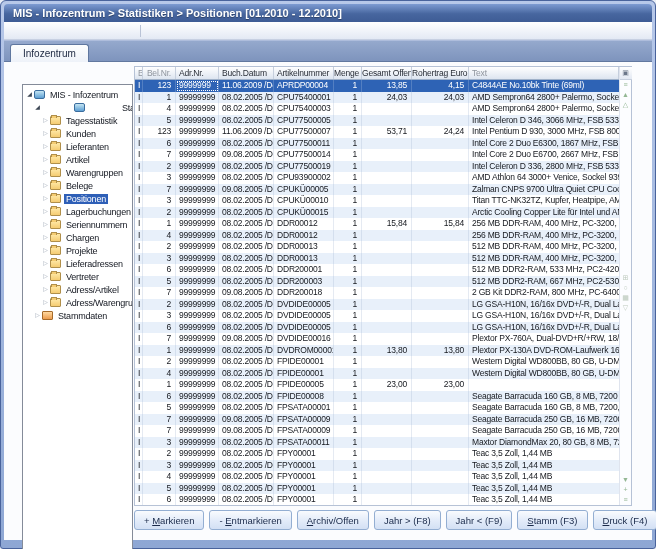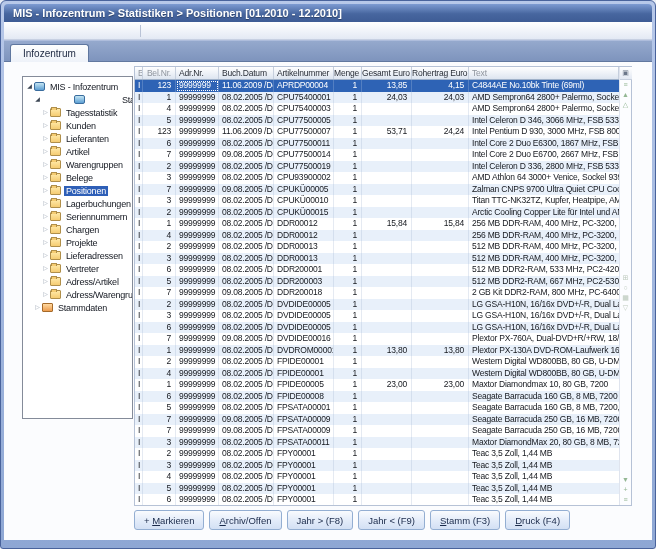--- a/index.html
+++ b/index.html
@@ -32,21 +32,21 @@
   .tabstrip { height:21px; flex:none; background:linear-gradient(#95a9cd,#7e94bd);
               border-top:1px solid #aebddc; display:flex; align-items:flex-end; padding-left:6px;
               position:relative; z-index:2; }
   .tab { height:18px; line-height:17px; padding:0 12px; font-size:10px; color:#1c2740;
          background:linear-gradient(#fdfefe,#eef2f9); border:1px solid #5f779f; border-bottom:none;
          border-radius:3px 3px 0 0; margin-bottom:-1px; }
 
   .content { flex:1; background:#fbfcfe; border-top:1px solid #62789f; position:relative; }
 
   
-  .tree-panel { position:absolute; left:18px; top:14px; width:111px; height:343px; background:#fff;
+  .tree-panel { position:absolute; left:18px; top:22px; width:111px; height:466px; background:#fff;
                 border:1px solid #848b99; overflow:hidden; padding-top:3px; }
   .tree-row { display:flex; align-items:center; height:13px; font-size:9px; letter-spacing:-0.2px;
               color:#141821; white-space:nowrap; cursor:default; }
   .tw-arrow { width:9px; flex:none; font-size:6px; color:#9aa4b2; text-align:center; line-height:13px; }
   .tw-arrow.exp { color:#3c4654; }
   .tico { width:11px; height:9px; flex:none; margin-right:3px; position:relative; }
   .system-icon { background:linear-gradient(#c4e5f3,#5d9fd3); border:1px solid #3a6d9e; border-radius:2px; }
   .folder-icon { background:linear-gradient(#ffe9a8,#f5cc72); border:1px solid #b08f4a; border-radius:1px; }
   .folder-icon::before { content:""; position:absolute; top:-2px; left:0; width:4px; height:2px;
                 background:#f5cc72; border:1px solid #b08f4a; border-bottom:none; }
@@ -211,21 +211,21 @@
 
     <div class="table-area">
       <div class="grid-main">
         <div class="thead">
             <div class="cell hc c0">B</div>
             <div class="cell hc c1">Bel.Nr.</div>
             <div class="cell hc c2">Adr.Nr.</div>
             <div class="cell hc c3">Buch.Datum</div>
             <div class="cell hc c4">Artikelnummer</div>
             <div class="cell hc c5">Menge</div>
-            <div class="cell hc c6">Gesamt Euro</div>
+            <div class="cell hc c6">Gesamt Offen</div>
             <div class="cell hc c7">Rohertrag Euro</div>
             <div class="cell hc c8">Text</div>
           </div>
         <div class="tbody">
             <div class="trow sel">
               <div class="cell c0">I</div>
               <div class="cell c1">123</div>
               <div class="cell c2 focus">9999999</div>
               <div class="cell c3">11.06.2009 /Do</div>
               <div class="cell c4">APRDP00004</div>
@@ -511,21 +511,20 @@
             </div>
             <div class="trow">
               <div class="cell c0">I</div>
               <div class="cell c1">1</div>
               <div class="cell c2">99999999</div>
               <div class="cell c3">08.02.2005 /Di</div>
               <div class="cell c4">FPIDE00005</div>
               <div class="cell c5">1</div>
               <div class="cell c6">23,00</div>
               <div class="cell c7">23,00</div>
-              <div class="cell c8">Maxtor Diamondmax 10, 80 GB, 7200</div>
             </div>
             <div class="trow alt">
               <div class="cell c0">I</div>
               <div class="cell c1">6</div>
               <div class="cell c2">99999999</div>
               <div class="cell c3">08.02.2005 /Di</div>
               <div class="cell c4">FPIDE00008</div>
               <div class="cell c5">1</div>
               <div class="cell c6"></div>
               <div class="cell c7"></div>
@@ -644,20 +643,21 @@
           <span class="strip-icon pale">▽</span>
           <div class="spacer"></div>
           <span class="strip-icon">▼</span>
           <span class="strip-icon">+</span>
           <span class="strip-icon">≡</span>
         </div>
     </div>
 
     <div class="footer">
         <button class="fbtn">+ <u>M</u>arkieren</button>
+        <button class="fbtn">- <u>E</u>ntmarkieren</button>
         <button class="fbtn"><u>A</u>rchiv/Offen</button>
         <button class="fbtn">Jahr &gt; (F8)</button>
         <button class="fbtn">Jahr &lt; (F9)</button>
         <button class="fbtn"><u>S</u>tamm (F3)</button>
         <button class="fbtn"><u>D</u>ruck (F4)</button>
       </div>
   </div>
 </div>
 
 </body></html>

